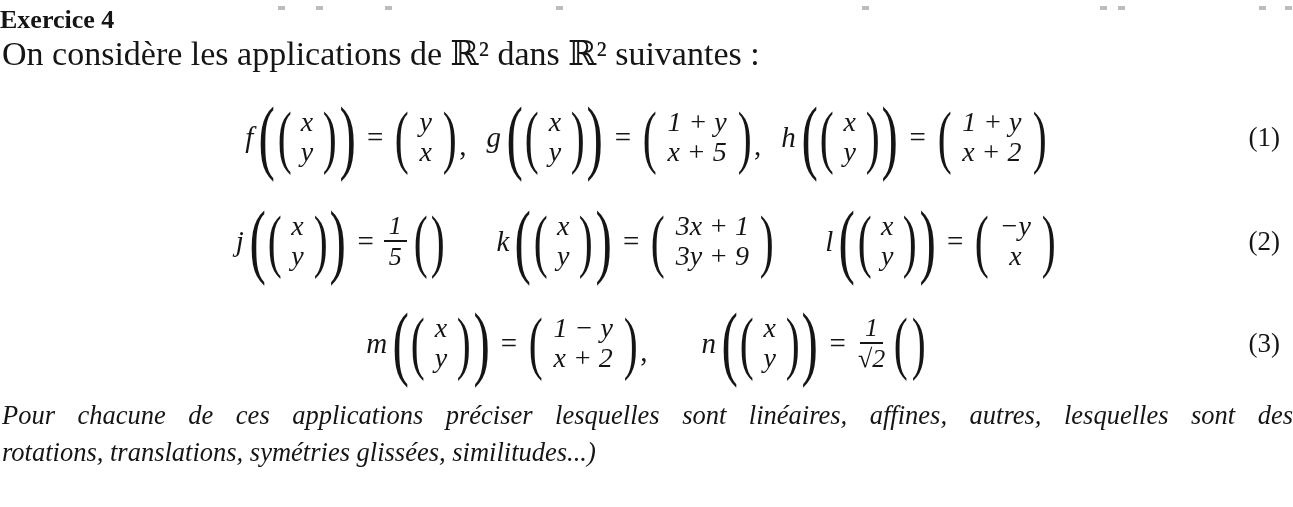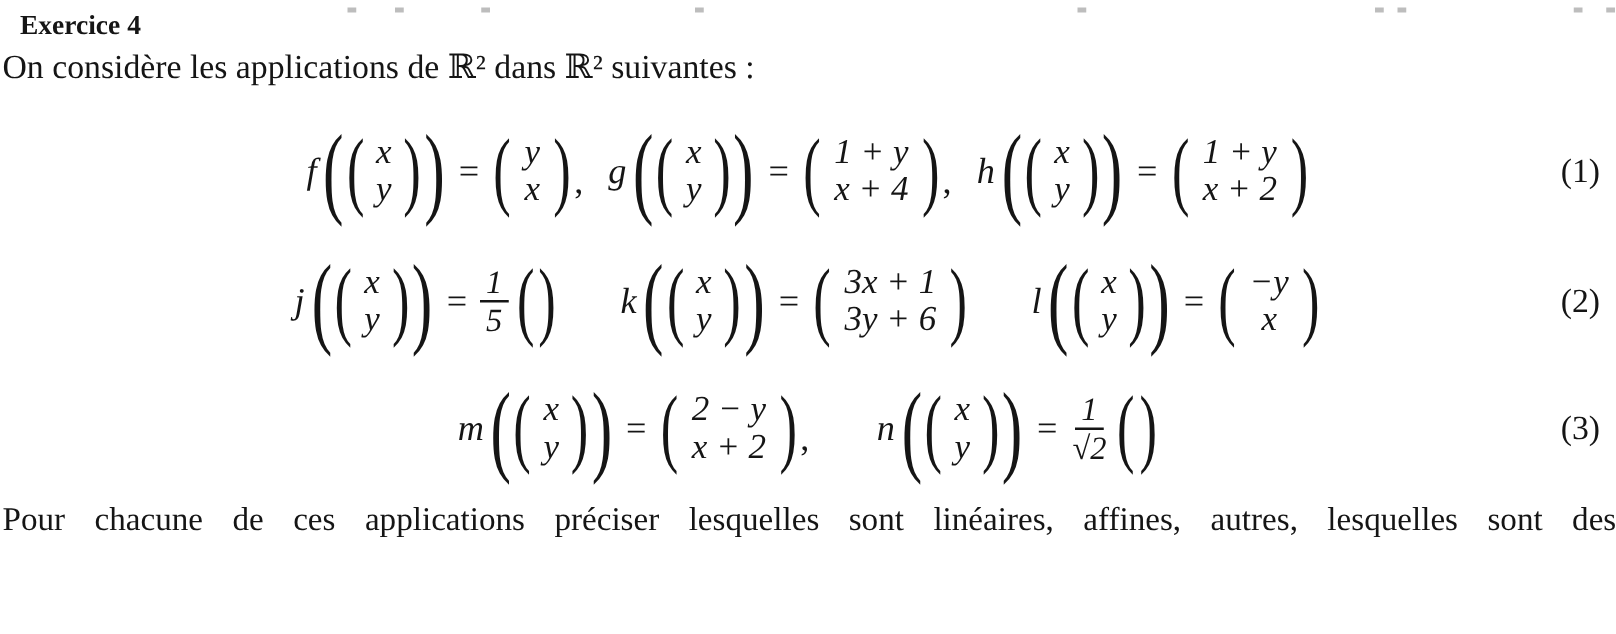--- a/index.html
+++ b/index.html
@@ -6,22 +6,22 @@
   body{
     width:1293px;height:507px;overflow:hidden;
     font-family:"Liberation Serif","DejaVu Serif",serif;
     color:#151515;
   }
   .page{position:relative;width:1293px;height:507px;}
 
   
   .artifact{position:absolute;top:0;height:4px;width:7px;background:#bdbdbd;}
 
-  .title{font-weight:bold;font-size:22px;line-height:28px;margin:6px 0 0 16px;}
-  .intro{font-size:27px;line-height:33px;margin:3px 0 0 2px;}
+  .title{font-weight:bold;font-size:26px;line-height:28px;margin:6px 0 0 0;}
+  .intro{font-size:34px;line-height:33px;margin:3px 0 0 2px;}
 
   .eqrow{position:relative;display:flex;align-items:center;justify-content:center;height:90px;}
   .eqrow.r1{margin-top:22px;}
   .eqrow.r2{margin-top:14px;}
   .eqrow.r3{margin-top:12px;}
   .r1 .fdef + .fdef{margin-left:20px;}
   .r2 .fdef + .fdef{margin-left:50px;}
   .r3 .fdef + .fdef{margin-left:54px;}
 
   .fdef{display:inline-flex;align-items:center;}
@@ -33,21 +33,21 @@
   .vec{display:inline-flex;flex-direction:column;align-items:center;justify-content:center;
        font-size:28px;line-height:30px;font-style:italic;padding:0 9px;}
   .eqsign{font-size:29px;margin:0 10px;}
   .frac{display:inline-flex;flex-direction:column;align-items:center;
         font-size:26px;line-height:29px;margin-right:5px;font-style:italic;}
   .frac .num{padding:0 5px;border-bottom:2px solid #151515;}
   .frac .den{padding:0 2px;}
   .sep{font-size:29px;align-self:flex-end;padding-bottom:16px;margin-left:1px;}
   .eqnum{position:absolute;right:13px;top:50%;transform:translateY(-50%);font-size:27px;}
 
-  .para{margin:9px 0 16px 2px;font-size:26.5px;line-height:37px;}
+  .para{margin:9px 0 16px 2px;font-size:26.5px;line-height:37px;font-style:italic;}
   .jline{text-align:justify;text-align-last:justify;}
 </style>
 </head>
 <body>
 
 <div class="page">
 
   <span class="artifact" style="left:278px"></span>
   <span class="artifact" style="left:316px"></span>
   <span class="artifact" style="left:385px"></span>
@@ -90,21 +90,21 @@
       <span class="vec">
         <span>x</span>
         <span>y</span>
       </span>
       <span class="bp inner">)</span>
       <span class="bp outer">)</span>
       <span class="eqsign">=</span>
       <span class="bp single">(</span>
       <span class="vec">
         <span>1 + y</span>
-        <span>x + 4</span>
+        <span>x + 5</span>
       </span>
       <span class="bp single">)</span>
       <span class="sep">,</span>
     </span>
 
     <span class="fdef">
       <span class="fname">h</span>
       <span class="bp outer">(</span>
       <span class="bp inner">(</span>
       <span class="vec">
@@ -153,21 +153,21 @@
       <span class="vec">
         <span>x</span>
         <span>y</span>
       </span>
       <span class="bp inner">)</span>
       <span class="bp outer">)</span>
       <span class="eqsign">=</span>
       <span class="bp single">(</span>
       <span class="vec">
         <span>3x + 1</span>
-        <span>3y + 6</span>
+        <span>3y + 9</span>
       </span>
       <span class="bp single">)</span>
     </span>
 
     <span class="fdef">
       <span class="fname">l</span>
       <span class="bp outer">(</span>
       <span class="bp inner">(</span>
       <span class="vec">
         <span>x</span>
@@ -195,21 +195,21 @@
       <span class="bp inner">(</span>
       <span class="vec">
         <span>x</span>
         <span>y</span>
       </span>
       <span class="bp inner">)</span>
       <span class="bp outer">)</span>
       <span class="eqsign">=</span>
       <span class="bp single">(</span>
       <span class="vec">
-        <span>2 − y</span>
+        <span>1 − y</span>
         <span>x + 2</span>
       </span>
       <span class="bp single">)</span>
       <span class="sep">,</span>
     </span>
 
     <span class="fdef">
       <span class="fname">n</span>
       <span class="bp outer">(</span>
       <span class="bp inner">(</span>
@@ -226,15 +226,16 @@
       </span>
       <span class="bp single">(</span>
       <span class="bp single">)</span>
     </span>
 
     <span class="eqnum">(3)</span>
   </div>
 
   <div class="para">
     <div class="jline">Pour chacune de ces applications préciser lesquelles sont linéaires, affines, autres, lesquelles sont des</div>
+    <div>rotations, translations, symétries glissées, similitudes...)</div>
   </div>
 
 </div>
 
 </body></html>

